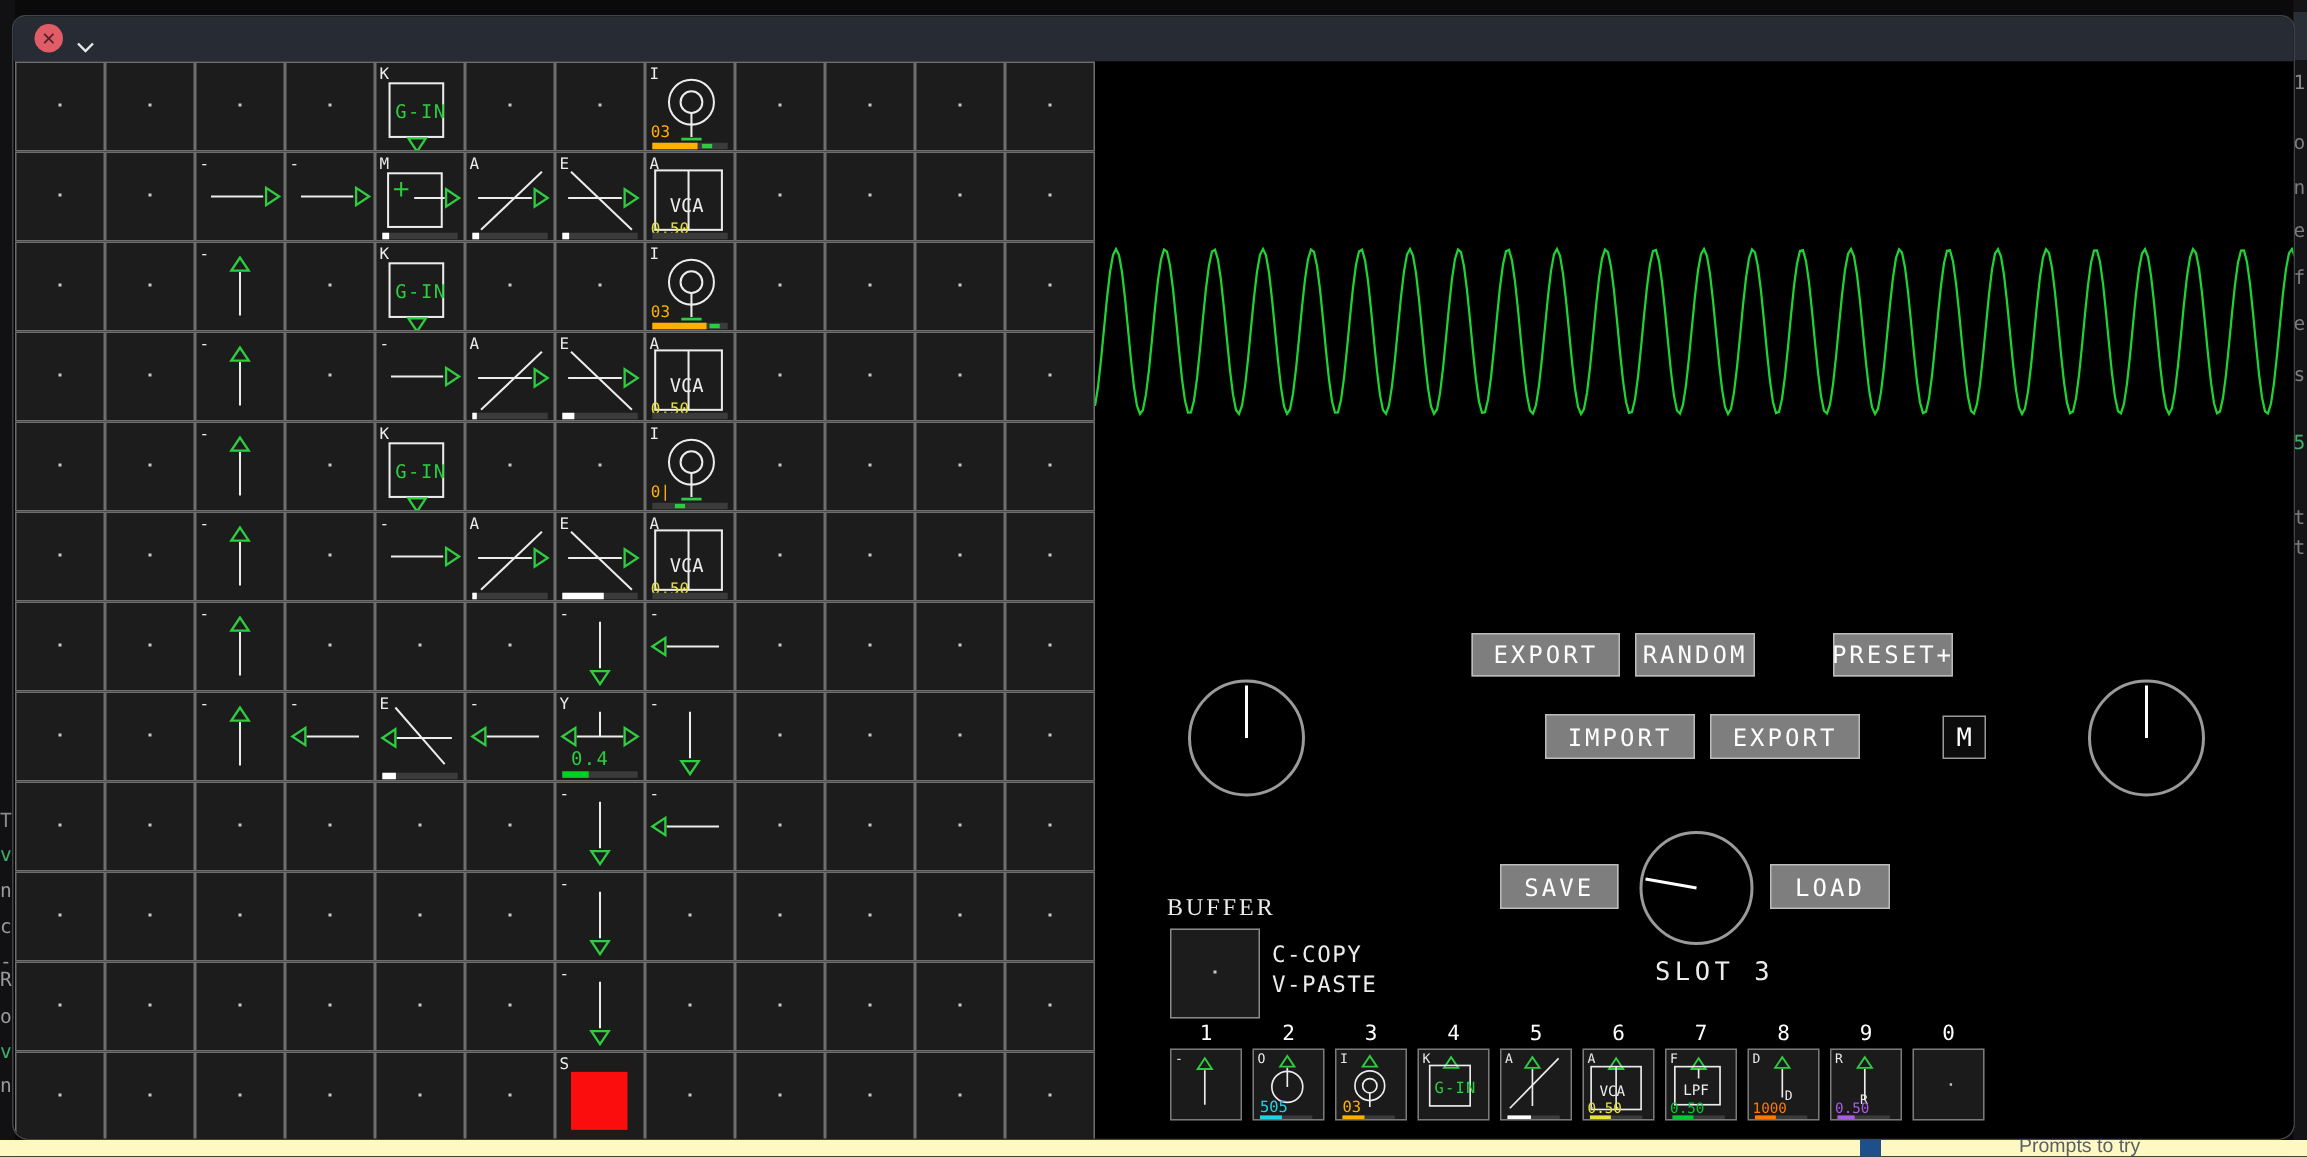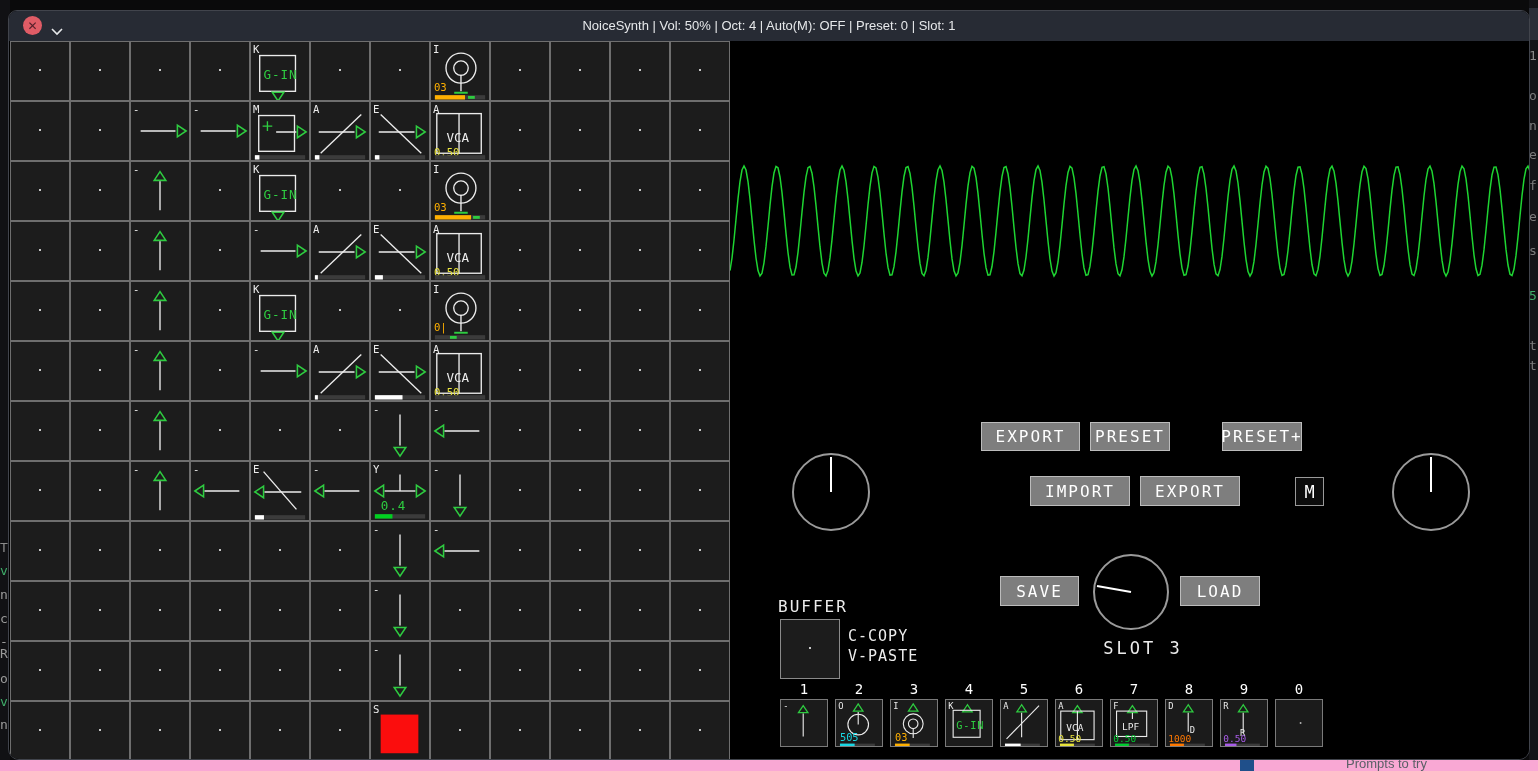--- a/index.html
+++ b/index.html
@@ -3,21 +3,21 @@
 <meta charset="utf-8">
 <style>
   html,body{margin:0;padding:0;background:#0a0a0b;}
   body{width:1538px;height:771px;overflow:hidden;position:relative;
        font-family:"DejaVu Sans Mono",monospace;}
   .strip{position:absolute;z-index:1;}
   .strip .bgletter{position:absolute;font:13px "DejaVu Sans Mono",monospace;}
   .lstrip{left:0;top:0;width:10px;height:771px;background:#111114;}
   .rstrip{left:1529px;top:0;width:9px;height:771px;background:#141417;}
   .rtopblock{position:absolute;left:0;top:8px;width:9px;height:32px;background:#2a2e37;}
-  .bstrip{left:0;top:760px;width:1538px;height:11px;background:#f9a8d4;}
+  .bstrip{left:0;top:760px;width:1538px;height:11px;background:#fef9c3;}
   .bottomtext{position:absolute;left:1346px;top:-4px;color:#5a5f66;
               font:13px "Liberation Sans",sans-serif;}
   .bluedock{position:absolute;left:1240px;top:0px;width:14px;height:11px;background:#1f4f8a;}
 
   .app{position:absolute;left:8px;top:10px;width:1522px;height:750px;z-index:2;
        background:#000;border:1px solid #41444c;border-radius:9px 9px 11px 11px;
        overflow:hidden;box-sizing:border-box;}
   .titlebar{position:absolute;left:0;top:0;width:100%;height:30px;background:#272b34;}
   .title{position:absolute;left:0;top:7px;width:100%;text-align:center;color:#e6e8ea;
          font:13px "Liberation Sans",sans-serif;}
@@ -78,21 +78,20 @@
 </div>
 
 <div class="app">
   <div class="titlebar">
     <div class="closebtn">✕</div>
     <div class="chev">
       <svg width="12" height="8" viewBox="0 0 12 8">
           <polyline points="1,1 6,6 11,1" fill="none" stroke="#e6e8ea" stroke-width="1.6"></polyline>
         </svg>
     </div>
-    <div class="title">NoiceSynth | Vol: 50% | Oct: 4 | Auto(M): OFF | Preset: 0 | Slot: 1</div>
   </div>
 
   <div class="gridp">
       <div class="cell" style="left: 0px; top: 0px;">
         <div class="dot"></div>
       </div>
       <div class="cell" style="left: 60px; top: 0px;">
         <div class="dot"></div>
       </div>
       <div class="cell" style="left: 120px; top: 0px;">
@@ -733,21 +732,21 @@
         <div class="dot"></div>
       </div>
     </div>
 
   <div class="rpanel">
     <svg id="scope" width="800" height="360" style="position:absolute;left:0;top:0;">
         <polyline points="0,229.6 2,217.0 4,199.0 6,178.3 8,157.8 10,140.5 12,129.0 14,125.0 16,129.0 18,140.5 20,157.8 22,178.3 24,199.0 26,217.0 28,229.6 30,234.9 32,232.2 34,221.8 36,205.4 38,185.2 40,164.2 42,145.6 44,132.0 46,125.4 48,126.8 50,136.0 52,151.6 54,171.4 56,192.4 58,211.6 60,226.2 62,234.0 64,233.9 66,226.0 68,211.3 70,192.0 72,171.0 74,151.3 76,135.8 78,126.7 80,125.5 82,132.2 84,145.9 86,164.7 88,185.6 90,205.7 92,222.1 94,232.3 96,234.9 98,229.4 100,216.7 102,198.6 104,177.8 106,157.4 108,140.2 110,128.9 112,125.0 114,129.2 116,140.8 118,158.2 120,178.7 122,199.4 124,217.3 126,229.8 128,234.9 130,232.0 132,221.5 134,205.0 136,184.7 138,163.8 140,145.3 142,131.8 144,125.4 146,126.9 148,136.3 150,152.0 152,171.8 154,192.8 156,212.0 158,226.4 160,234.1 162,233.9 164,225.7 166,210.9 168,191.6 170,170.5 172,150.9 174,135.5 176,126.6 178,125.5 180,132.4 182,146.3 184,165.1 186,186.0 188,206.1 190,222.4 192,232.4 194,234.8 196,229.2 198,216.4 200,198.2 202,177.4 204,157.0 206,139.9 208,128.7 210,125.0 212,129.4 214,141.1 216,158.6 218,179.1 220,199.8 222,217.7 224,229.9 226,234.9 228,231.9 230,221.3 232,204.6 234,184.3 236,163.4 238,144.9 240,131.6 242,125.3 244,127.1 246,136.5 248,152.4 250,172.3 252,193.3 254,212.3 256,226.7 258,234.2 260,233.8 262,225.5 264,210.6 266,191.2 268,170.1 270,150.5 272,135.3 274,126.5 276,125.6 278,132.7 280,146.6 282,165.5 284,186.5 286,206.5 288,222.7 290,232.6 292,234.8 294,229.0 296,216.0 298,197.8 300,177.0 302,156.6 304,139.6 306,128.6 308,125.0 310,129.5 312,141.4 314,159.0 316,179.6 318,200.2 320,218.0 322,230.1 324,235.0 326,231.7 328,221.0 330,204.2 332,183.9 334,163.0 336,144.6 338,131.4 340,125.3 342,127.2 344,136.8 346,152.7 348,172.7 350,193.7 352,212.7 354,226.9 356,234.3 358,233.7 360,225.2 362,210.2 364,190.7 366,169.7 368,150.2 370,135.0 372,126.4 374,125.7 376,132.9 378,147.0 380,165.9 382,186.9 384,206.9 386,222.9 388,232.7 390,234.8 392,228.8 394,215.7 396,197.4 398,176.5 400,156.2 402,139.3 404,128.4 406,125.0 408,129.7 410,141.7 412,159.4 414,180.0 416,200.6 418,218.3 420,230.3 422,235.0 424,231.6 426,220.7 428,203.8 430,183.5 432,162.6 434,144.3 436,131.2 438,125.2 440,127.3 442,137.1 444,153.1 446,173.1 448,194.1 450,213.0 452,227.1 454,234.3 456,233.6 458,225.0 460,209.8 462,190.3 464,169.3 466,149.8 468,134.8 470,126.3 472,125.7 474,133.1 476,147.3 478,166.3 480,187.3 482,207.3 484,223.2 486,232.8 488,234.7 490,228.6 492,215.4 494,197.0 496,176.1 498,155.8 500,139.0 502,128.3 504,125.0 506,129.9 508,142.0 510,159.8 512,180.4 514,201.0 516,218.6 518,230.5 520,235.0 522,231.4 524,220.4 526,203.4 528,183.0 530,162.2 532,144.0 534,131.0 536,125.2 538,127.4 540,137.3 542,153.5 544,173.5 546,194.5 548,213.4 550,227.3 552,234.4 554,233.5 556,224.7 558,209.5 560,189.9 562,168.8 564,149.4 566,134.5 568,126.2 570,125.8 572,133.3 574,147.7 576,166.7 578,187.7 580,207.6 582,223.5 584,232.9 586,234.7 588,228.4 590,215.1 592,196.6 594,175.7 596,155.4 598,138.7 600,128.1 602,125.1 604,130.1 606,142.3 608,160.2 610,180.9 612,201.4 614,218.9 616,230.6 618,235.0 620,231.3 622,220.1 624,203.0 626,182.6 628,161.8 630,143.6 632,130.8 634,125.2 636,127.6 638,137.6 640,153.9 642,174.0 644,194.9 646,213.7 648,227.6 650,234.5 652,233.4 654,224.5 656,209.1 658,189.5 660,168.4 662,149.1 664,134.3 666,126.1 668,125.9 670,133.6 672,148.0 674,167.2 676,188.2 678,208.0 680,223.7 682,233.1 684,234.6 686,228.2 688,214.7 690,196.2 692,175.3 694,155.0 696,138.5 698,128.0 700,125.1 702,130.2 704,142.7 706,160.6 708,181.3 710,201.8 712,219.2 714,230.8 716,235.0 718,231.1 720,219.8 722,202.6 724,182.2 726,161.4 728,143.3 730,130.6 732,125.1 734,127.7 736,137.9 738,154.3 740,174.4 742,195.3 744,214.1 746,227.8 748,234.5 750,233.3 752,224.2 754,208.7 756,189.0 758,168.0 760,148.7 762,134.0 764,126.1 766,126.0 768,133.8 770,148.4 772,167.6 774,188.6 776,208.4 778,224.0 780,233.2 782,234.6 784,228.0 786,214.4 788,195.8 790,174.8 792,154.6 794,138.2 796,127.8 798,125.1 800,130.4 " fill="none" stroke="#1ed432" stroke-width="1.5"></polyline>
       </svg>
 
     <div class="btn" style="left:251px;top:381px;width:99px;height:29px;">EXPORT</div>
-    <div class="btn" style="left:360px;top:381px;width:80px;height:29px;">PRESET</div>
+    <div class="btn" style="left:360px;top:381px;width:80px;height:29px;">RANDOM</div>
     <div class="btn" style="left:450px;top:381px;width:80px;height:29px;margin-left:42px;">PRESET+</div>
     <div class="btn" style="left:300px;top:435px;width:100px;height:30px;">IMPORT</div>
     <div class="btn" style="left:410px;top:435px;width:100px;height:30px;">EXPORT</div>
     <div class="mbox" style="left:565px;top:436px;width:29px;height:29px;">M</div>
     <div class="btn" style="left:270px;top:535px;width:79px;height:30px;">SAVE</div>
     <div class="btn" style="left:450px;top:535px;width:80px;height:30px;">LOAD</div>
 
     <svg width="80" height="80" viewBox="0 0 80 80" style="position:absolute;left:61px;top:411px;">
       <circle cx="40" cy="40" r="38" fill="none" stroke="#9a9a9a" stroke-width="2"></circle>
       <line x1="40" y1="40" x2="40" y2="5" stroke="#fff" stroke-width="2"></line>
@@ -755,21 +754,21 @@
     <svg width="80" height="80" viewBox="0 0 80 80" style="position:absolute;left:661px;top:411px;">
       <circle cx="40" cy="40" r="38" fill="none" stroke="#9a9a9a" stroke-width="2"></circle>
       <line x1="40" y1="40" x2="40" y2="5" stroke="#fff" stroke-width="2"></line>
     </svg>
     <svg width="78" height="78" viewBox="0 0 78 78" style="position:absolute;left:362px;top:512px;">
       <circle cx="39" cy="39" r="37" fill="none" stroke="#9a9a9a" stroke-width="2"></circle>
       <line x1="39" y1="39" x2="5" y2="33" stroke="#fff" stroke-width="2"></line>
     </svg>
     <div class="wtext" style="left:353px;top:597px;width:120px;text-align:center;font-size:17px;letter-spacing:3px;">SLOT 3</div>
 
-    <div class="wtext" style="left:48px;top:556px;font-size:16px;letter-spacing:2px;">BUFFER</div>
+    <div class="wtext" style="left:48px;top:556px;font-size:16px;letter-spacing:2px;font-family:Liberation Serif, serif;">BUFFER</div>
     <div class="bufbox" style="left:50px;top:578px;width:60px;height:60px;">
       <div class="dot"></div>
     </div>
     <div class="wtext" style="left:118px;top:586px;font-size:15px;letter-spacing:1px;">C-COPY</div>
     <div class="wtext" style="left:118px;top:606px;font-size:15px;letter-spacing:1px;">V-PASTE</div>
 
     <div id="palette">
         <div class="pnum" style="left: 50px; top: 640px;">1</div>
         <div class="pcell" style="left: 50px; top: 658px;">
           <svg width="46" height="46" viewBox="0 0 56 58">

